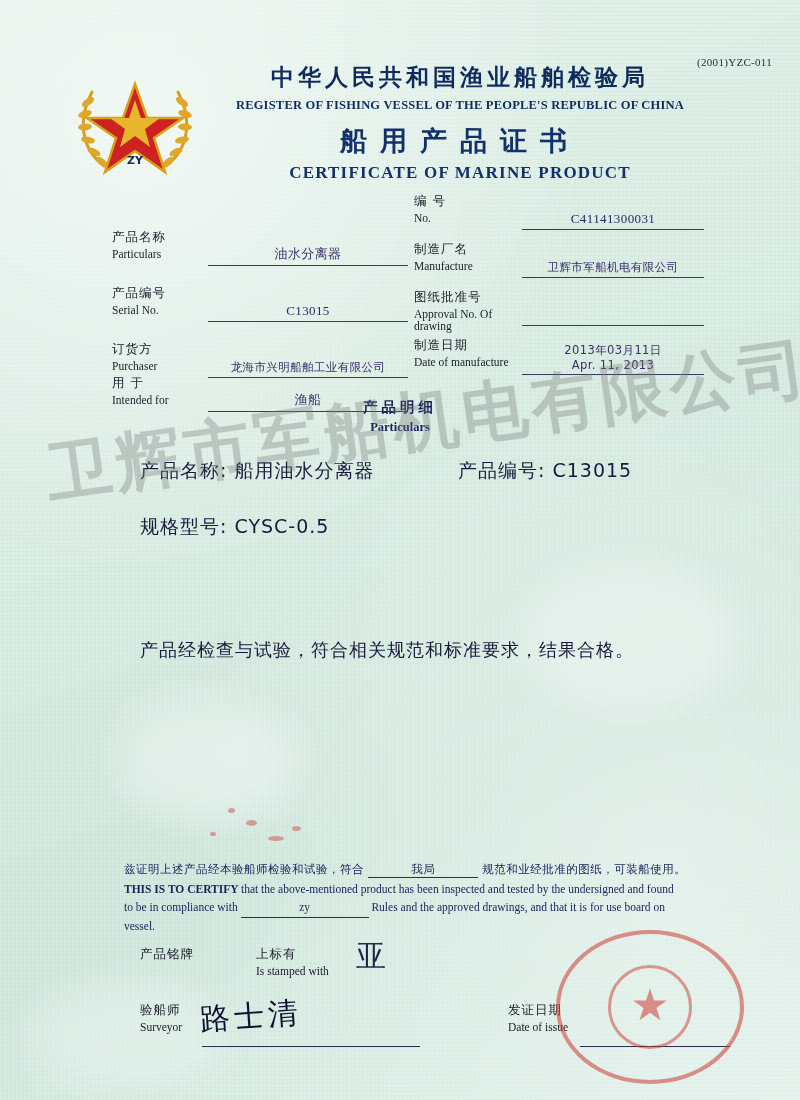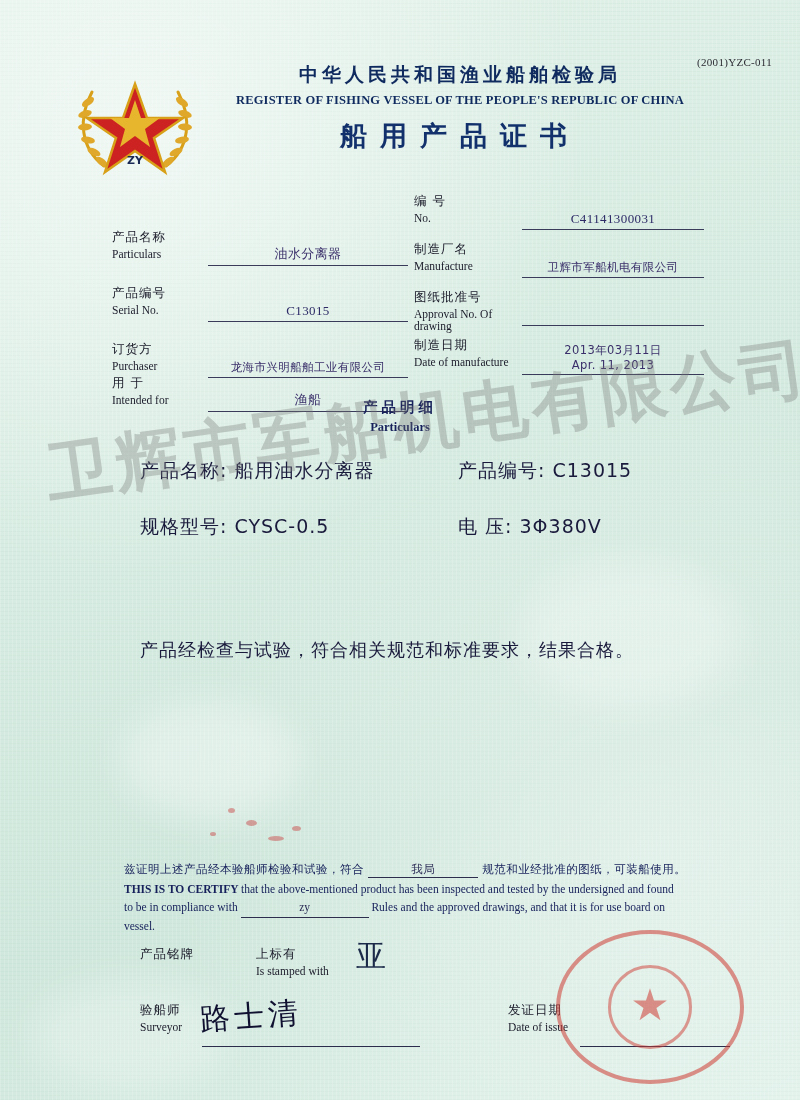--- a/index.html
+++ b/index.html
@@ -22,21 +22,21 @@
   .blotch{position:absolute;border-radius:50%;filter:blur(18px);pointer-events:none;}
   .doc-code{
     position:absolute;right:28px;top:56px;
     font-size:11px;color:#2b2b33;letter-spacing:.3px;
     font-family:"Liberation Serif", serif;
   }
   
   .emblem{position:absolute;left:74px;top:78px;width:122px;height:98px;}
   
   .hdr{position:absolute;left:200px;top:62px;width:520px;text-align:center;}
-  .hdr .cn1{font-size:19px;color:#0f2a5e;letter-spacing:4px;font-weight:bold;font-family:"DejaVu Sans",sans-serif;}
+  .hdr .cn1{font-size:23px;color:#0f2a5e;letter-spacing:4px;font-weight:bold;font-family:"DejaVu Sans",sans-serif;}
   .hdr .en1{font-size:12.5px;color:#0f2a5e;letter-spacing:.2px;margin-top:5px;font-weight:bold;}
   .hdr .cn2{font-size:27px;color:#12306b;letter-spacing:13px;margin-top:10px;font-weight:bold;font-family:"DejaVu Sans",sans-serif;}
   .hdr .en2{font-size:17px;color:#12306b;letter-spacing:1.2px;margin-top:4px;font-weight:bold;}
   
   .fields{position:absolute;left:112px;top:196px;width:592px;}
   .col{position:absolute;top:0;}
   .colL{left:0;width:296px;}
   .colR{left:302px;width:290px;}
   .frow{position:relative;height:34px;}
   .lbl{position:absolute;left:0;top:-3px;width:92px;}
@@ -151,20 +151,21 @@
       <polygon points="61,6 73,40 109,40 80,60 91,94 61,73 31,94 42,60 13,40 49,40" fill="#cc2222" stroke="#d8a018" stroke-width="2.5"></polygon>
       <polygon points="61,22 67,40 86,40 71,51 76,69 61,58 46,69 51,51 36,40 55,40" fill="#e8b62c"></polygon>
       <text x="61" y="86" text-anchor="middle" font-family="DejaVu Sans, sans-serif" font-size="11" fill="#1b2a55" font-weight="bold">ZY</text>
     </svg>
   </div>
 
   <div class="hdr">
     <div class="cn1">中华人民共和国渔业船舶检验局</div>
     <div class="en1">REGISTER OF FISHING VESSEL OF THE PEOPLE'S REPUBLIC OF CHINA</div>
     <div class="cn2">船用产品证书</div>
+    <div class="en2">CERTIFICATE OF MARINE PRODUCT</div>
   </div>
 
   <div class="fields">
 
     <div class="col colL">
       <div class="frow" style="margin-top:36px;">
         <div class="lbl">
           <span class="cz">产品名称</span>
           <span class="en">Particulars</span>
         </div>
@@ -259,24 +260,20 @@
       <span class="b">
         <span>产品编号:</span>
         <span>C13015</span>
       </span>
     </div>
     <div class="bline">
       <span class="a">
         <span>规格型号:</span>
         <span>CYSC-0.5</span>
       </span>
-      <span class="b">
-        <span>电    压:</span>
-        <span>3Φ380V</span>
-      </span>
     </div>
   </div>
 
   <div class="statement">产品经检查与试验，符合相关规范和标准要求，结果合格。</div>
 
   <div class="certify">
     <div class="c-cn">
       <span>兹证明上述产品经本验船师检验和试验，符合</span>
       <span class="fillcn">我局</span>
       <span>规范和业经批准的图纸，可装船使用。</span>

